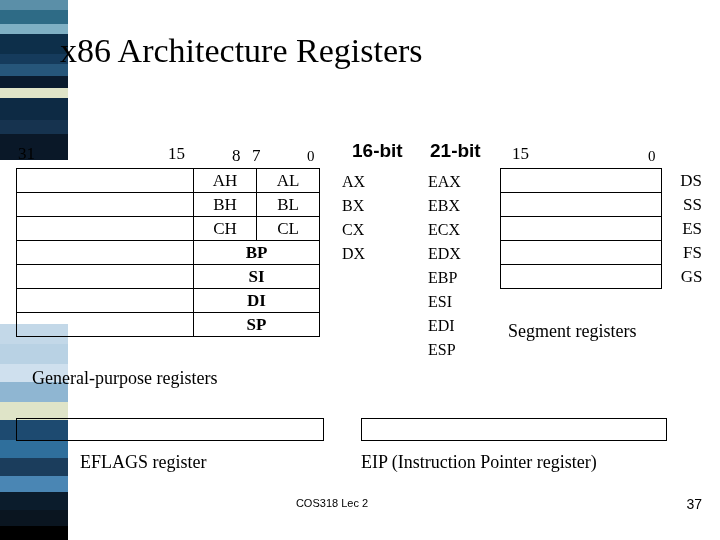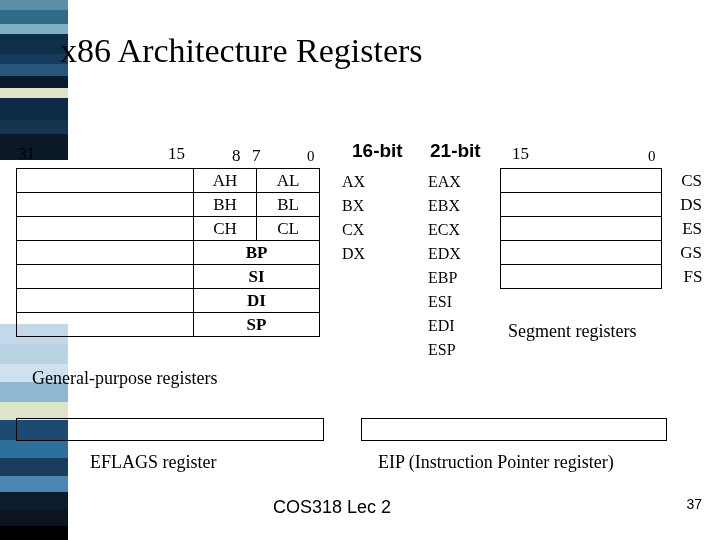--- a/index.html
+++ b/index.html
@@ -122,21 +122,21 @@
   #eip-box    { left: 361px; top: 418px; width: 306px; }
 
   
   #footer-text {
     position: absolute;
     left: 0;
     top: 497px;
     width: 664px;
     text-align: center;
     font-family: "Liberation Sans", sans-serif;
-    font-size: 18px;
+    font-size: 11px;
     color: #000000;
   }
   #slide-number {
     position: absolute;
     right: 18px;
     top: 496px;
     font-family: "Liberation Sans", sans-serif;
     font-size: 14px;
     color: #000000;
   }
@@ -239,44 +239,44 @@
     <div>EBP</div>
     <div>ESI</div>
     <div>EDI</div>
     <div>ESP</div>
   </div>
 
 <table id="seg-table" class="regtable">
   <tbody id="seg-body">
       <tr>
         <td class="segbox"></td>
-        <td class="segname">CS</td>
-      </tr>
-      <tr>
-        <td class="segbox"></td>
         <td class="segname">DS</td>
       </tr>
       <tr>
         <td class="segbox"></td>
+        <td class="segname">SS</td>
+      </tr>
+      <tr>
+        <td class="segbox"></td>
         <td class="segname">ES</td>
       </tr>
       <tr>
         <td class="segbox"></td>
+        <td class="segname">FS</td>
+      </tr>
+      <tr>
+        <td class="segbox"></td>
         <td class="segname">GS</td>
-      </tr>
-      <tr>
-        <td class="segbox"></td>
-        <td class="segname">FS</td>
       </tr>
     </tbody>
 </table>
 
 <div class="caption" style="left:32px;  top:368px;">General-purpose registers</div>
 <div class="caption" style="left:508px; top:321px;">Segment registers</div>
 
 <div class="singlebox" id="eflags-box"></div>
 <div class="singlebox" id="eip-box"></div>
 
-<div class="caption" style="left:90px;  top:452px;">EFLAGS register</div>
-<div class="caption" style="left:361px; top:452px;margin-left:17px;">EIP (Instruction Pointer register)</div>
+<div class="caption" style="left:80px;  top:452px;">EFLAGS register</div>
+<div class="caption" style="left:361px; top:452px;">EIP (Instruction Pointer register)</div>
 
 <div id="footer-text">COS318 Lec 2</div>
 <div id="slide-number">37</div>
 
 </body></html>

